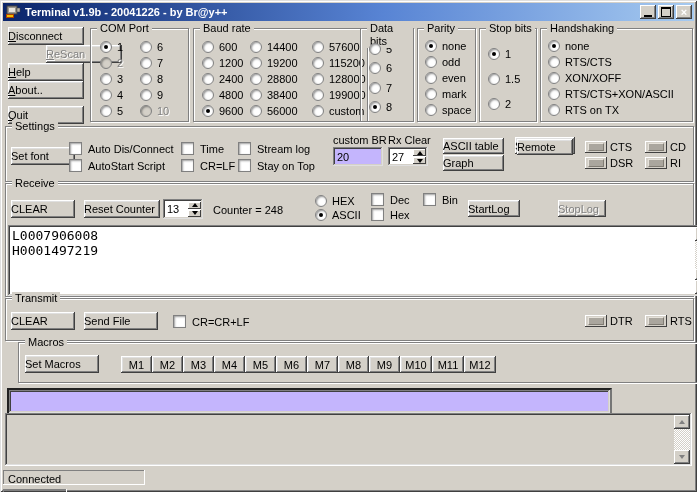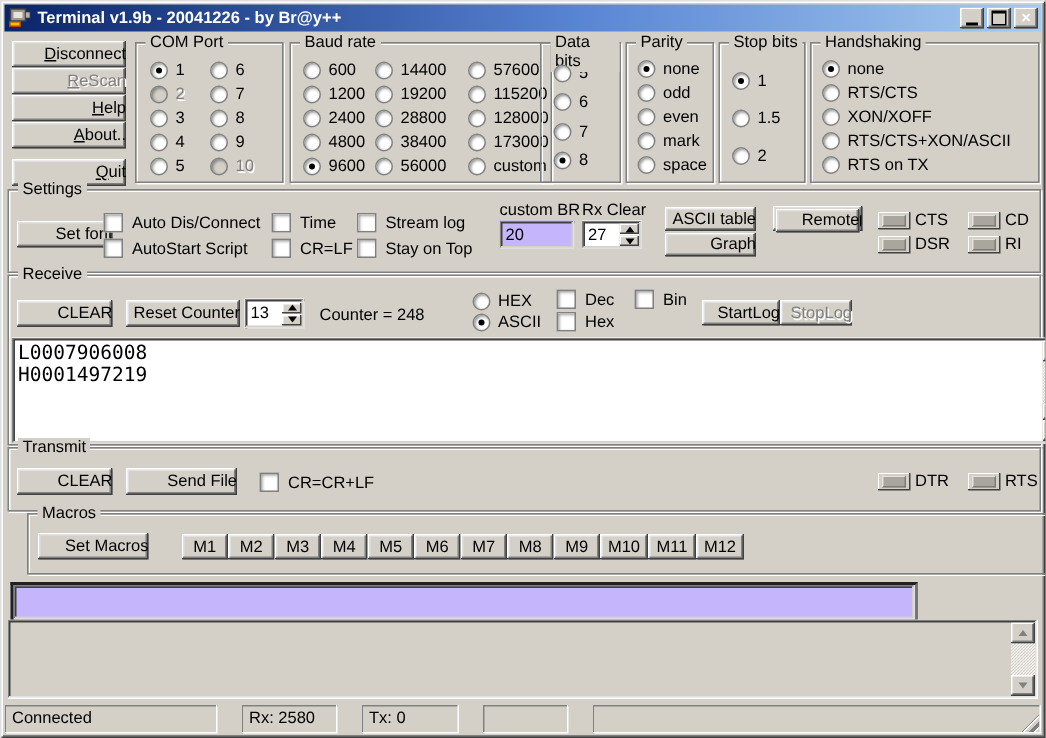--- a/index.html
+++ b/index.html
@@ -12,23 +12,23 @@
     display:flex;align-items:center;padding:0 2px;color:#fff;font-weight:bold;}
   .title-text{flex:1;margin-left:4px;white-space:nowrap;font-size:11px;}
   .tbtn{width:16px;height:14px;margin-left:2px;background:#d4d0c8;display:flex;align-items:center;justify-content:center;
     box-shadow:inset -1px -1px 0 #404040,inset 1px 1px 0 #fff,inset -2px -2px 0 #808080;}
   .gmin{width:8px;height:2px;background:#000;margin-top:7px;}
   .gmax{width:8px;height:7px;border:1px solid #000;border-top-width:2px;}
   .gclose{font-size:11px;font-weight:bold;line-height:10px;}
   .appicon{width:16px;height:14px;flex:none;}
   
   .raised{background:#d4d0c8;box-shadow:inset -1px -1px 0 #404040,inset 1px 1px 0 #ffffff,inset -2px -2px 0 #808080,inset 2px 2px 0 #dfdfdf;}
-  .b{position:absolute;display:flex;align-items:center;justify-content:flex-end;cursor:default;user-select:none;font-size:11px;}
+  .b{position:absolute;display:flex;align-items:center;justify-content:flex-start;cursor:default;user-select:none;font-size:11px;}
   .bs{display:flex;align-items:center;justify-content:center;cursor:default;user-select:none;font-size:11px;}
-  .dis{color:#808080;text-shadow:1px 1px 0 #fff;}
+  .dis{color:#808080;text-shadow:1px 1px 0 #fff;margin-left:38px;}
   .accel{display:inline-block;}
   .accel::first-letter{text-decoration:underline;}
   .sunken{box-shadow:inset -1px -1px 0 #ffffff,inset 1px 1px 0 #808080,inset -2px -2px 0 #dfdfdf,inset 2px 2px 0 #404040;}
   .g{position:absolute;border:1px solid #808080;box-shadow:inset 1px 1px 0 #ffffff,1px 1px 0 #ffffff;}
   .lg{position:absolute;top:-7px;left:6px;background:#d4d0c8;padding:0 3px;line-height:13px;}
   
   .r{display:flex;align-items:center;gap:5px;height:15px;}
   .rb{width:10px;height:10px;flex:none;border-radius:50%;background:#fff;border:1px solid #808080;
     box-shadow:inset 1px 1px 2px rgba(64,64,64,.55);position:relative;}
   .rb.on::after{content:"";position:absolute;left:3px;top:3px;width:4px;height:4px;border-radius:50%;background:#000;}
@@ -63,21 +63,21 @@
     background-image:linear-gradient(45deg,#fff 25%,transparent 25%,transparent 75%,#fff 75%),
                      linear-gradient(45deg,#fff 25%,transparent 25%,transparent 75%,#fff 75%);
     background-size:2px 2px;background-position:0 0,1px 1px;}
   .thumb{position:absolute;left:0;width:16px;height:11px;background:#d4d0c8;
     box-shadow:inset -1px -1px 0 #404040,inset 1px 1px 0 #fff,inset -2px -2px 0 #808080;}
   
   .term{position:absolute;background:#fff;font-family:"DejaVu Sans Mono","Liberation Mono",monospace;
     font-size:13px;line-height:15px;padding:3px 20px 0 4px;
     box-shadow:inset -1px -1px 0 #dfdfdf,inset 1px 1px 0 #808080,inset -2px -2px 0 #d4d0c8,inset 2px 2px 0 #404040;}
   
-  .status{position:absolute;left:3px;right:3px;bottom:3px;height:19px;display:flex;gap:16px;}
+  .status{position:absolute;left:3px;right:3px;bottom:3px;height:19px;display:flex;gap:4px;flex-direction:column;}
   .sp{box-shadow:inset -1px -1px 0 #ffffff,inset 1px 1px 0 #808080;padding:3px 5px 0 5px;font-size:11px;position:relative;}
   .grip{position:absolute;right:1px;bottom:1px;width:12px;height:12px;
     background:repeating-linear-gradient(-45deg,transparent 0 2px,#ffffff 2px 3px,#808080 3px 5px);
     clip-path:polygon(100% 0,100% 100%,0 100%);}
   .ct{font-size:11px;position:absolute;white-space:nowrap;}
 </style>
 </head>
 <body>
 
 <div class="win">
@@ -206,21 +206,21 @@
       <label class="r">
           <span class="rb"></span>
           <span class="lbl">4800</span>
         </label>
       <label class="r">
           <span class="rb"></span>
           <span class="lbl">38400</span>
         </label>
       <label class="r">
           <span class="rb"></span>
-          <span class="lbl">173000</span>
+          <span class="lbl">199000</span>
         </label>
       <label class="r">
           <span class="rb on"></span>
           <span class="lbl">9600</span>
         </label>
       <label class="r">
           <span class="rb"></span>
           <span class="lbl">56000</span>
         </label>
       <label class="r">

